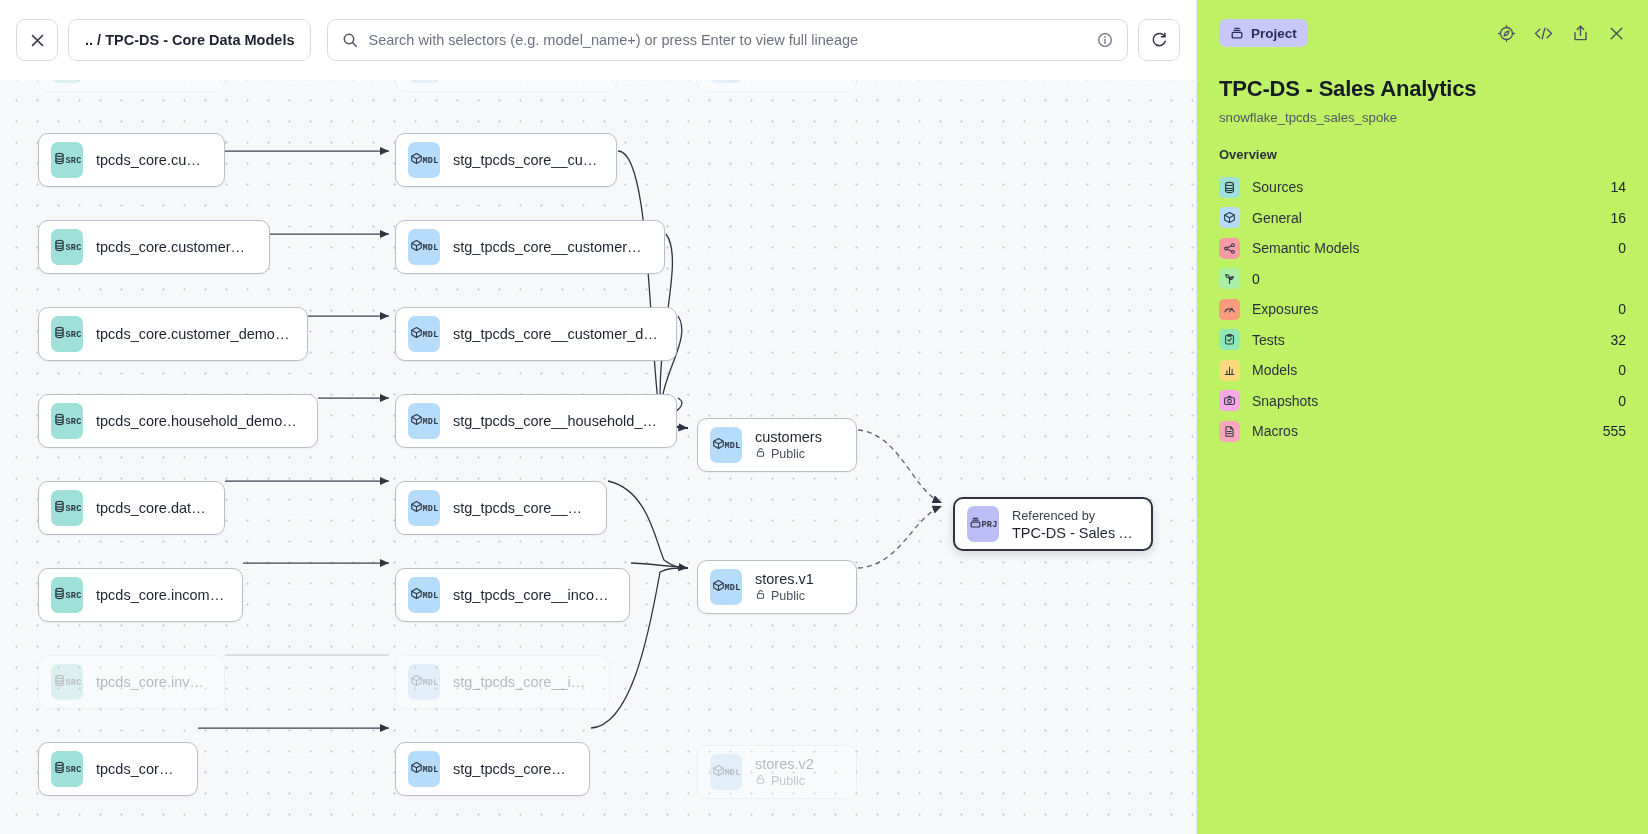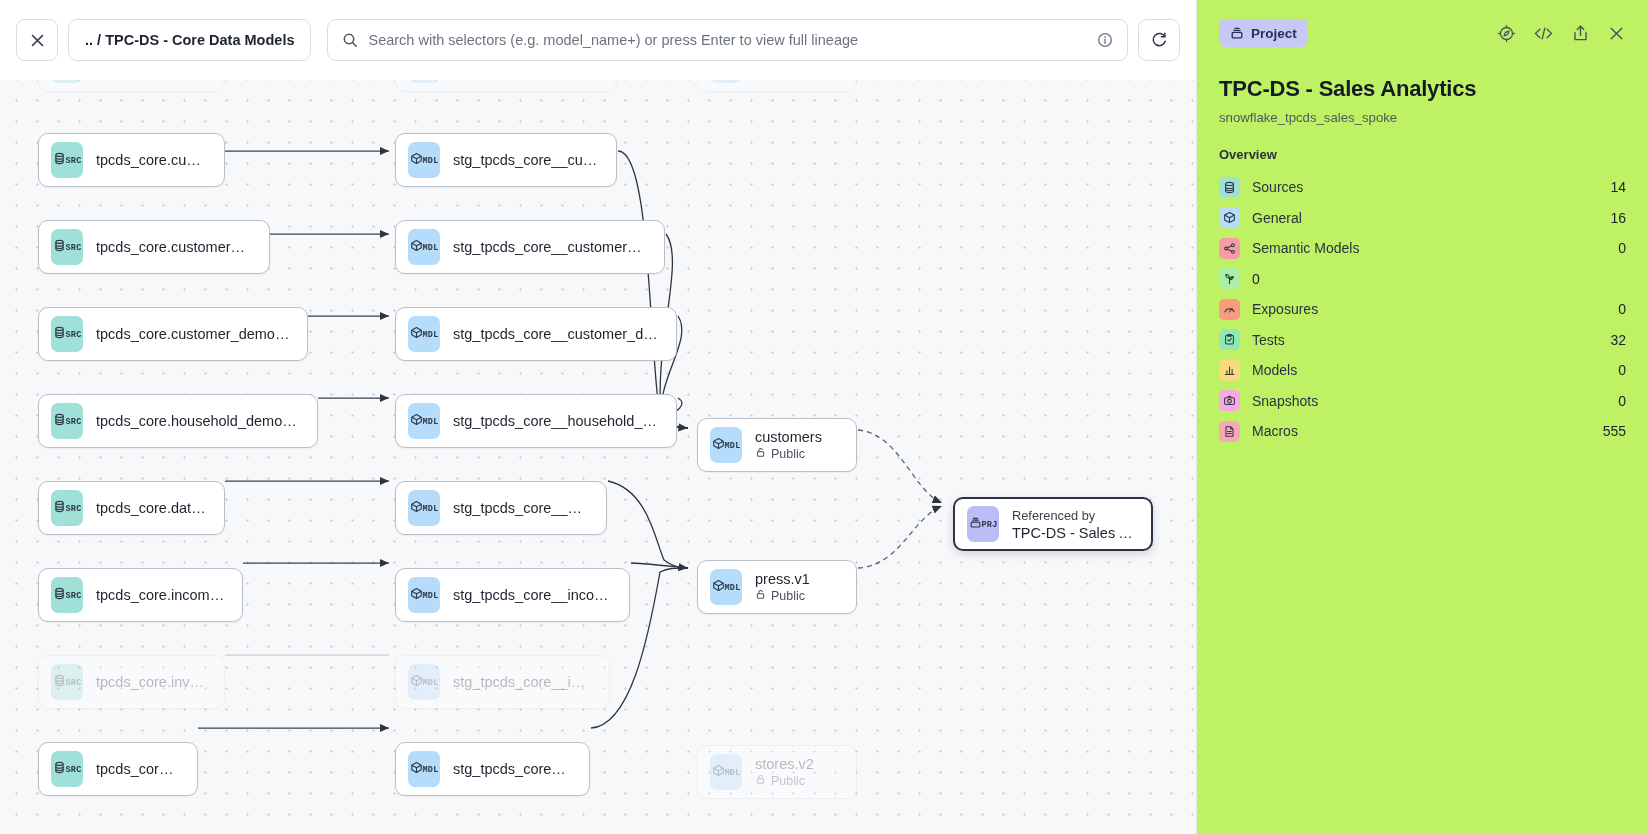--- a/index.html
+++ b/index.html
@@ -474,21 +474,21 @@
         </div>
         <div class="node" style="left: 697px; top: 560px; width: 160px; height: 54px;">
           <div class="badge mdl">
             <span class="gl"><svg width="13" height="13" viewBox="0 0 14 14" fill="none" stroke="#2f3845" stroke-width="1.2" stroke-linejoin="round">
                 <path d="M7 1.7 L12.1 4.5 L12.1 9.5 L7 12.3 L1.9 9.5 L1.9 4.5 Z"></path>
                 <path d="M1.9 4.5 L7 7.3 L12.1 4.5 M7 7.3 L7 12.3"></path>
               </svg></span>
             <span class="tag">MDL</span>
           </div>
           <div class="node-body">
-            <div class="node-title">press.v1</div>
+            <div class="node-title">stores.v1</div>
             <div class="node-sub">
               <span><svg width="11" height="11" viewBox="0 0 12 12" fill="none" stroke="#4a5260" stroke-width="1.1" stroke-linejoin="round">
                   <rect x="2.6" y="5.2" width="6.8" height="5" rx="1"></rect>
                   <path d="M4.2 5.2 L4.2 3.6 A1.9 1.9 0 0 1 8 3.3"></path>
                 </svg></span>
               <span>Public</span>
             </div>
           </div>
         </div>
         <div class="node ghost" style="left: 697px; top: 745px; width: 160px; height: 54px;">

